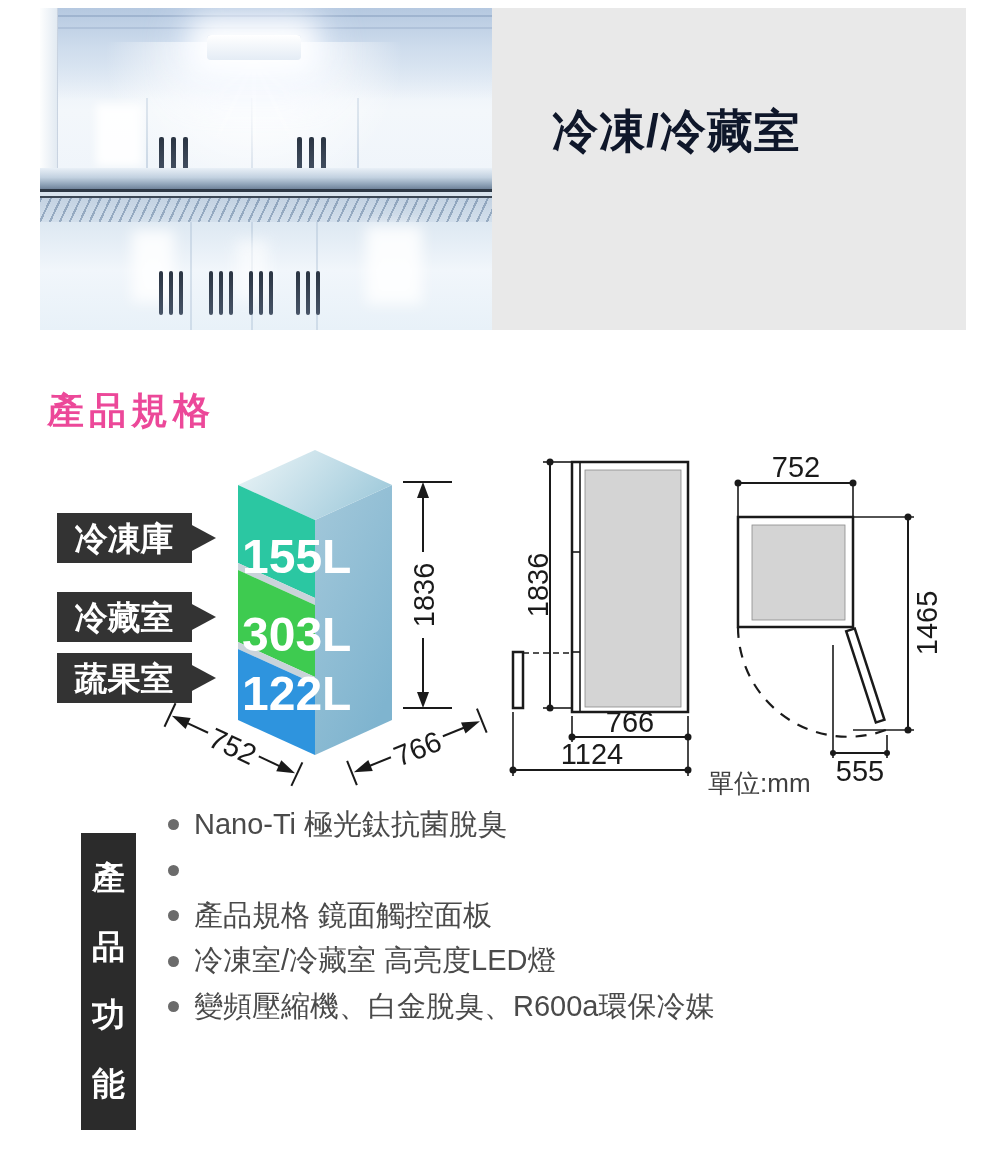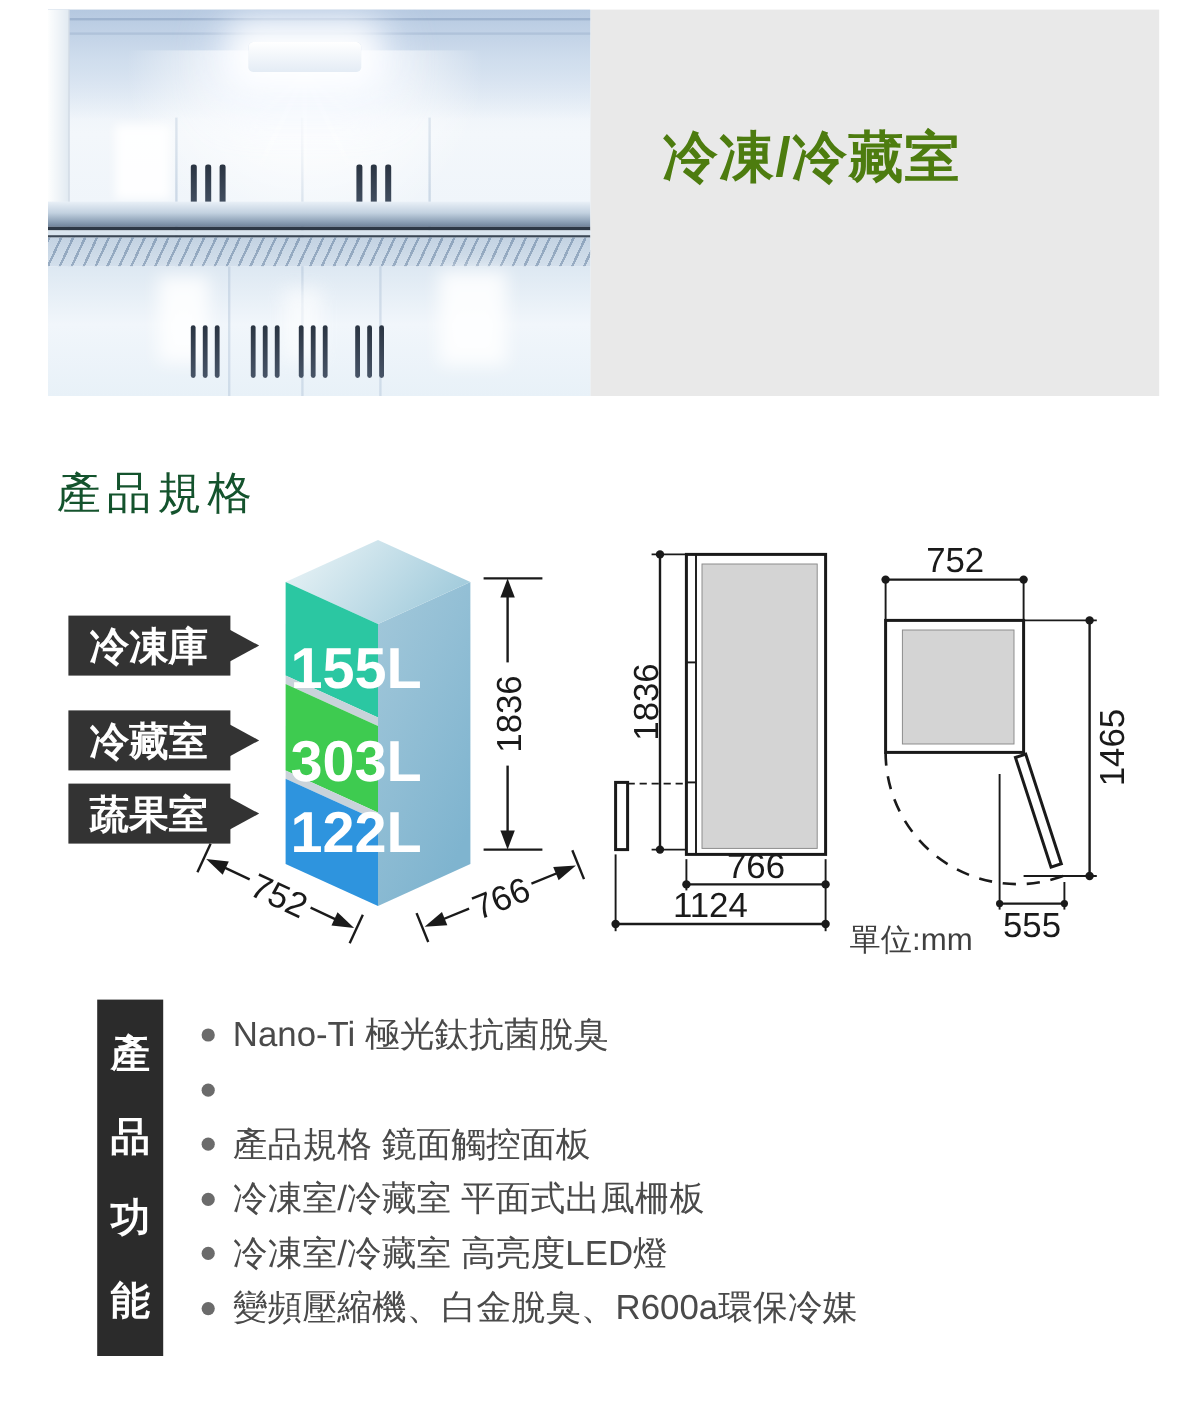--- a/index.html
+++ b/index.html
@@ -1,21 +1,21 @@
 <!DOCTYPE html>
 <html><head>
 <meta charset="utf-8">
 <style>
   html,body{margin:0;padding:0;background:#fff;}
   body{font-family:"Liberation Sans","DejaVu Sans",sans-serif;}
   .page{position:relative;width:1000px;height:1170px;background:#fff;overflow:hidden;}
 
   
   .banner{position:absolute;left:40px;top:8px;width:926px;height:322px;background:#e9e9e9;}
-  .caption{position:absolute;left:512px;top:84px;font-size:46px;font-weight:bold;color:#4d7c0f;line-height:78px;letter-spacing:1px;}
+  .caption{position:absolute;left:512px;top:84px;font-size:46px;font-weight:bold;color:#0f172a;line-height:78px;letter-spacing:1px;}
 
   
   .photo{position:absolute;left:0;top:0;width:452px;height:322px;overflow:hidden;background:#eef4fa;}
   .photo > div{position:absolute;}
   .p-base{inset:0;background:linear-gradient(180deg,#c7d6ea 0%,#e3ecf6 10%,#f3f7fb 32%,#eef4fa 60%,#f6fafd 100%);}
   .p-ceiling{left:0;top:0;width:452px;height:92px;background:linear-gradient(180deg,#b5c8e0 0%,#cfdded 45%,rgba(207,221,237,0) 100%);}
   .p-cline{left:0;width:452px;height:2px;background:rgba(120,145,180,.4);}
   .c1{top:7px;} .c2{top:19px;opacity:.6;}
   .p-doorstrip{left:0;top:0;width:17px;height:322px;background:linear-gradient(90deg,#fdfefe,#e2eaf2);border-right:1px solid rgba(150,170,195,.5);}
   .p-reflect{background:rgba(255,255,255,.9);filter:blur(4px);}
@@ -40,41 +40,41 @@
   .p-fseam{top:214px;width:2px;height:108px;background:rgba(150,172,200,.3);}
   .f1{left:150px;} .f2{left:211px;} .f3{left:276px;}
   .p-freflect{background:rgba(255,255,255,.85);filter:blur(7px);}
   .fr1{left:92px;top:222px;width:42px;height:72px;}
   .fr2{left:326px;top:218px;width:56px;height:78px;}
   .fr3{left:196px;top:232px;width:32px;height:60px;opacity:.7;}
   .vbot{gap:6px;top:263px;} .vbot i{width:4px;height:44px;}
   .vb1{left:119px;} .vb2{left:169px;} .vb3{left:209px;} .vb4{left:256px;}
 
   
-  .spec-title{position:absolute;left:47px;top:386px;font-size:37px;font-weight:normal;color:#14532d;letter-spacing:5px;}
+  .spec-title{position:absolute;left:47px;top:386px;font-size:37px;font-weight:bold;color:#ec4899;letter-spacing:5px;}
   .spec-svg{position:absolute;left:40px;top:440px;}
 
   .spec-svg .dimline{stroke:#1a1a1a;stroke-width:2;}
   .spec-svg .thin{stroke:#1a1a1a;stroke-width:1.6;}
   .spec-svg .dash{stroke:#1a1a1a;stroke-width:1.6;stroke-dasharray:6 4;}
   .spec-svg .dasharc{fill:none;stroke:#1a1a1a;stroke-width:2.2;stroke-dasharray:11 9;}
   .spec-svg .arrow{fill:#1a1a1a;}
   .spec-svg .dot{fill:#1a1a1a;}
   .spec-svg .body{fill:#ffffff;stroke:#1a1a1a;stroke-width:2.5;}
   .spec-svg .grayfill{fill:#d4d4d4;stroke:#8a8a8a;stroke-width:0.8;}
   .spec-svg text{font-family:"Liberation Sans","DejaVu Sans",sans-serif;}
   .spec-svg .dimnum{font-size:29px;fill:#1a1a1a;}
   .spec-svg .cap{font-size:48px;font-weight:bold;fill:#ffffff;}
   .spec-svg .tagtext{font-size:33px;font-weight:bold;fill:#ffffff;text-anchor:middle;}
   .spec-svg .tagbox{fill:#333333;}
   .spec-svg .unit{font-size:26px;fill:#3f3f3f;}
 
   
   .feat-label{position:absolute;left:81px;top:833px;width:55px;height:297px;background:#2b2b2b;display:flex;flex-direction:column;align-items:center;justify-content:space-evenly;color:#fff;font-size:33px;font-weight:bold;}
-  .feat-list{position:absolute;left:168px;top:840px;margin:0;padding:0;list-style:none;}
+  .feat-list{position:absolute;left:168px;top:802px;margin:0;padding:0;list-style:none;}
   .feat-list li{display:flex;align-items:center;height:45.5px;font-size:29px;color:#4a4a4a;white-space:nowrap;}
   .feat-list .bullet{width:11px;height:11px;border-radius:50%;background:#6b6b6b;margin-right:15px;flex:0 0 auto;}
 </style>
 </head>
 <body>
 
 <div class="page">
 
   <div class="banner">
     <div class="photo">
@@ -286,24 +286,20 @@
       </li>
     <li>
         <span class="bullet"></span>
       </li>
     <li>
         <span class="bullet"></span>
         <span>產品規格 鏡面觸控面板</span>
       </li>
     <li>
         <span class="bullet"></span>
-        <span>冷凍室/冷藏室 平面式出風柵板</span>
-      </li>
-    <li>
-        <span class="bullet"></span>
         <span>冷凍室/冷藏室 高亮度LED燈</span>
       </li>
     <li>
         <span class="bullet"></span>
         <span>變頻壓縮機、白金脫臭、R600a環保冷媒</span>
       </li>
   </ul>
 
 </div>
 

